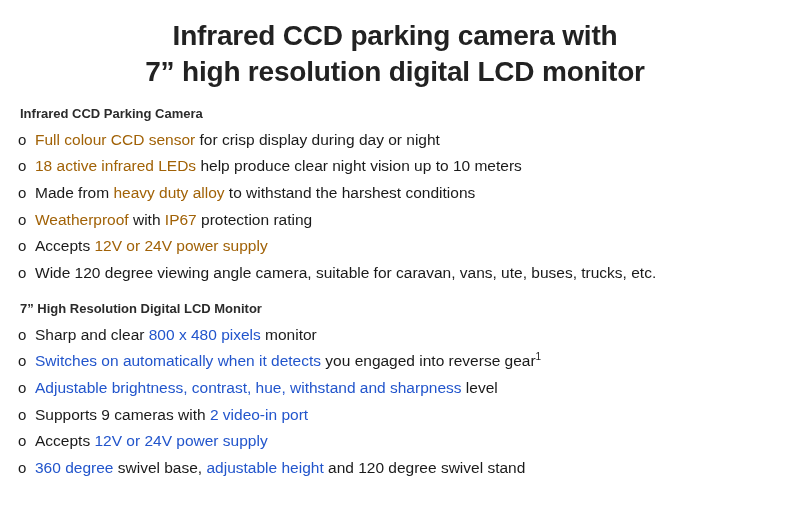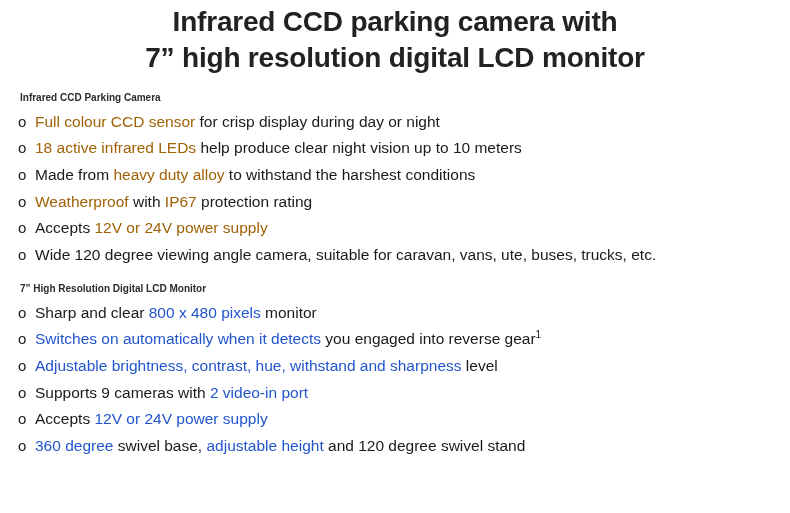--- a/index.html
+++ b/index.html
@@ -12,38 +12,38 @@
     background: #ffffff;
     font-family: "Liberation Sans", sans-serif;
     color: #1a1a1a;
     overflow: hidden;
   }
   .page {
     position: relative;
     width: 790px;
     height: 513px;
     box-sizing: border-box;
-    padding: 4px 18px 0 18px;
+    padding: 18px 18px 0 18px;
   }
   .title-block {
     text-align: center;
     margin: 0 0 16px 0;
   }
   .title-line {
     font-size: 28px;
     font-weight: bold;
     color: #222222;
     line-height: 1.28;
     letter-spacing: -0.2px;
   }
   .section {
     margin: 0 0 0 0;
   }
   .section-heading {
-    font-size: 10px;
+    font-size: 13px;
     font-weight: bold;
     color: #2b2b2b;
     margin: 0 0 6px 2px;
   }
   .bullet-list {
     list-style: none;
     margin: 0;
     padding: 0;
   }
   .bullet-item {

